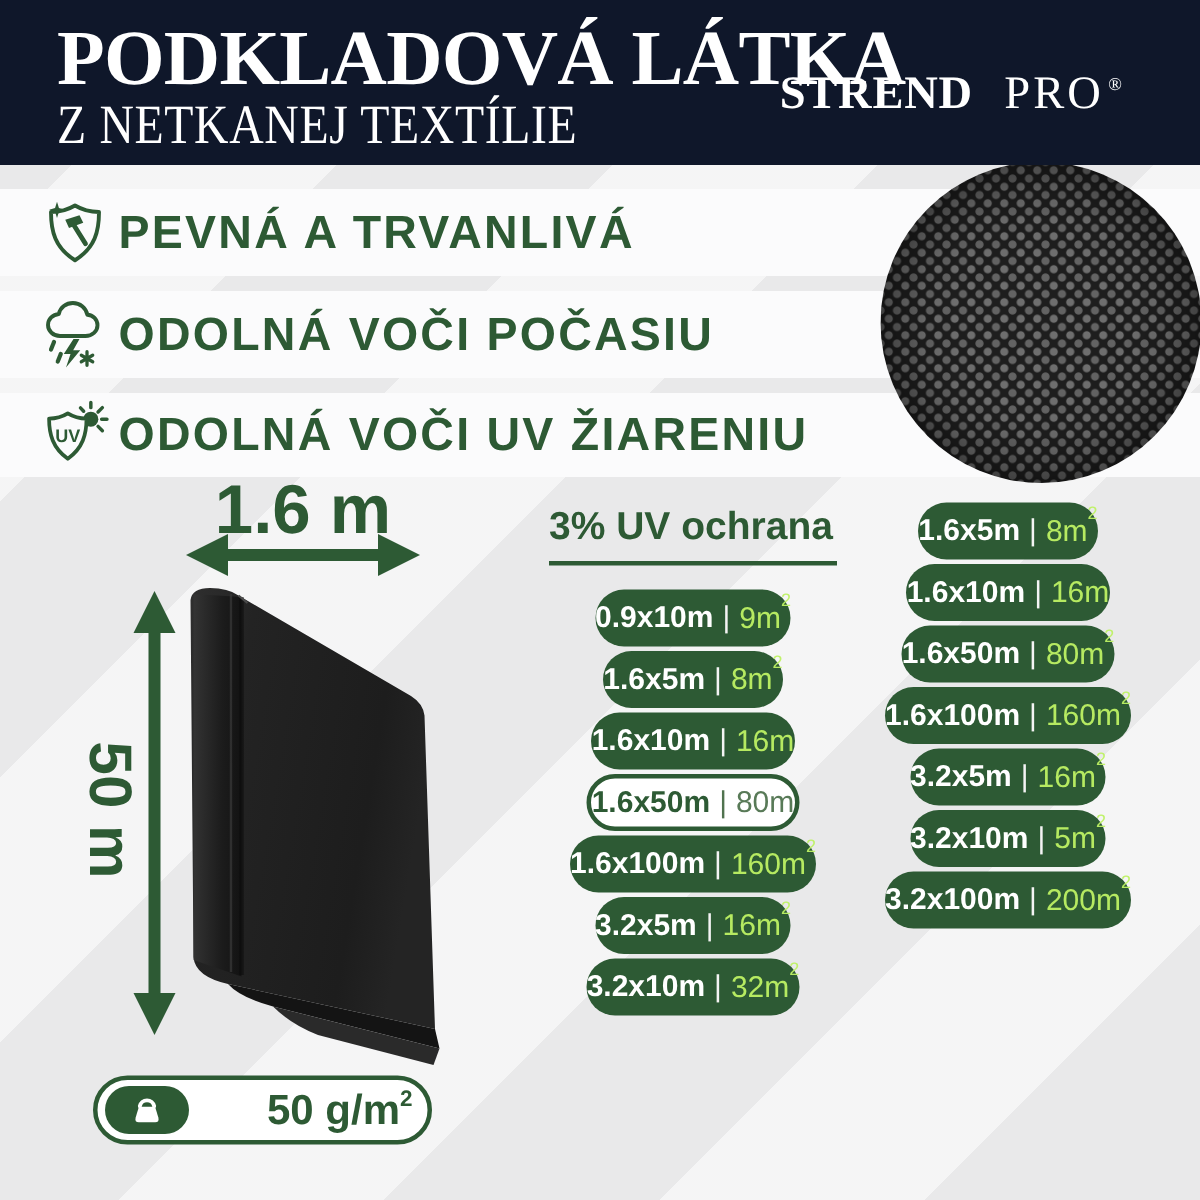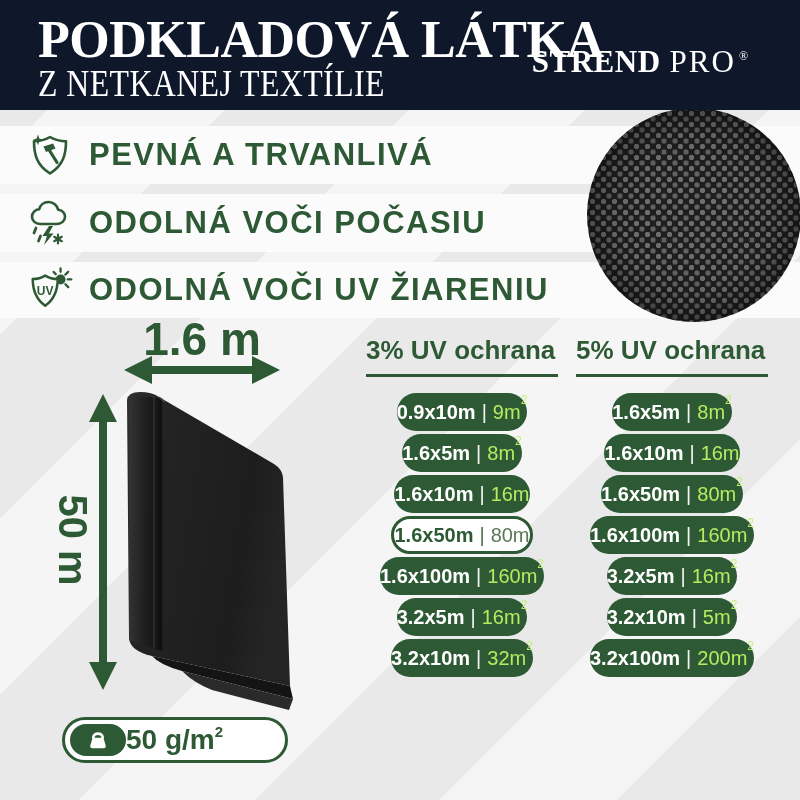--- a/index.html
+++ b/index.html
@@ -22,25 +22,25 @@
     position:absolute;left:38px;top:10px;margin:0;color:#ffffff;
     font-size:52px;font-weight:700;letter-spacing:-.5px;white-space:nowrap;
   }
   .subtitle{
     position:absolute;left:38px;top:62px;margin:0;color:#ffffff;
     font-size:37px;font-weight:400;letter-spacing:.5px;white-space:nowrap;
     transform:scaleX(.86);transform-origin:left center;
   }
   .brand{position:absolute;right:52px;top:44px;color:#fff;white-space:nowrap;}
   .brand .b1{font-size:31px;font-weight:700;letter-spacing:.5px;margin-left:32px;}
-  .brand .b2{font-size:31px;font-weight:400;letter-spacing:2px;margin-left:9px;}
+  .brand .b2{font-size:31px;font-weight:400;letter-spacing:2px;margin-left:21px;}
   .brand .reg{font-size:12px;position:relative;top:-12px;margin-left:3px;}
   
   .band{position:absolute;left:0;width:800px;background:#fbfbfc;z-index:2;
-        display:flex;align-items:center;padding-left:26px;box-sizing:border-box;gap:15px;}
+        display:flex;align-items:center;padding-left:26px;box-sizing:border-box;gap:5px;}
   .band-1{top:126px;height:58px;}
   .band-2{top:194px;height:58px;}
   .band-3{top:262px;height:56px;}
   .feature-label{color:#2d5a34;font-size:31px;font-weight:700;letter-spacing:1.5px;white-space:nowrap;}
   .icon-wrap{width:48px;height:48px;display:flex;align-items:center;justify-content:center;flex:none;}
   
   .fabric-circle{
     position:absolute;left:587px;top:108px;width:214px;height:214px;border-radius:50%;z-index:5;
     background-color:#1e1e1e;
     background-image:
@@ -66,21 +66,21 @@
   
   .weight-badge{
     position:absolute;left:62px;top:717px;width:226px;height:46px;z-index:3;
     background:#ffffff;border:3px solid #2d5a34;border-radius:26px;box-sizing:border-box;
     display:flex;align-items:center;
   }
   .weight-chip{
     width:56px;height:32px;margin-left:5px;border-radius:16px;background:#2d5a34;flex:none;
     display:flex;align-items:center;justify-content:center;
   }
-  .weight-text{flex:1;text-align:left;color:#2d5a34;font-size:28px;font-weight:700;padding-right:10px;}
+  .weight-text{flex:1;text-align:right;color:#2d5a34;font-size:28px;font-weight:700;padding-right:10px;}
   .weight-text sup{font-size:15px;position:relative;top:-2px;font-weight:700;}
   
   .size-col{position:absolute;top:335px;width:192px;z-index:3;}
   .col-3{left:366px;}
   .col-5{left:576px;}
   .col-header{
     margin:0 0 16px 0;padding-bottom:8px;border-bottom:3px solid #2d5a34;
     color:#2d5a34;font-size:26px;font-weight:700;white-space:nowrap;
   }
   .pills{display:flex;flex-direction:column;gap:3px;align-items:center;}
@@ -247,21 +247,20 @@
 
         <div class="pill">
           <span class="pill-size">3.2x10m</span>
           <span class="pill-sep">|</span>
           <span class="pill-area"><span>32m</span><sup class="pill-sup">2</sup></span>
         </div>
       </div>
   </section>
 
   <section class="size-col col-5">
-    <h3 class="col-header">5% UV ochrana</h3>
     <div class="pills">
 
         <div class="pill">
           <span class="pill-size">1.6x5m</span>
           <span class="pill-sep">|</span>
           <span class="pill-area"><span>8m</span><sup class="pill-sup">2</sup></span>
         </div>
 
         <div class="pill">
           <span class="pill-size">1.6x10m</span>

